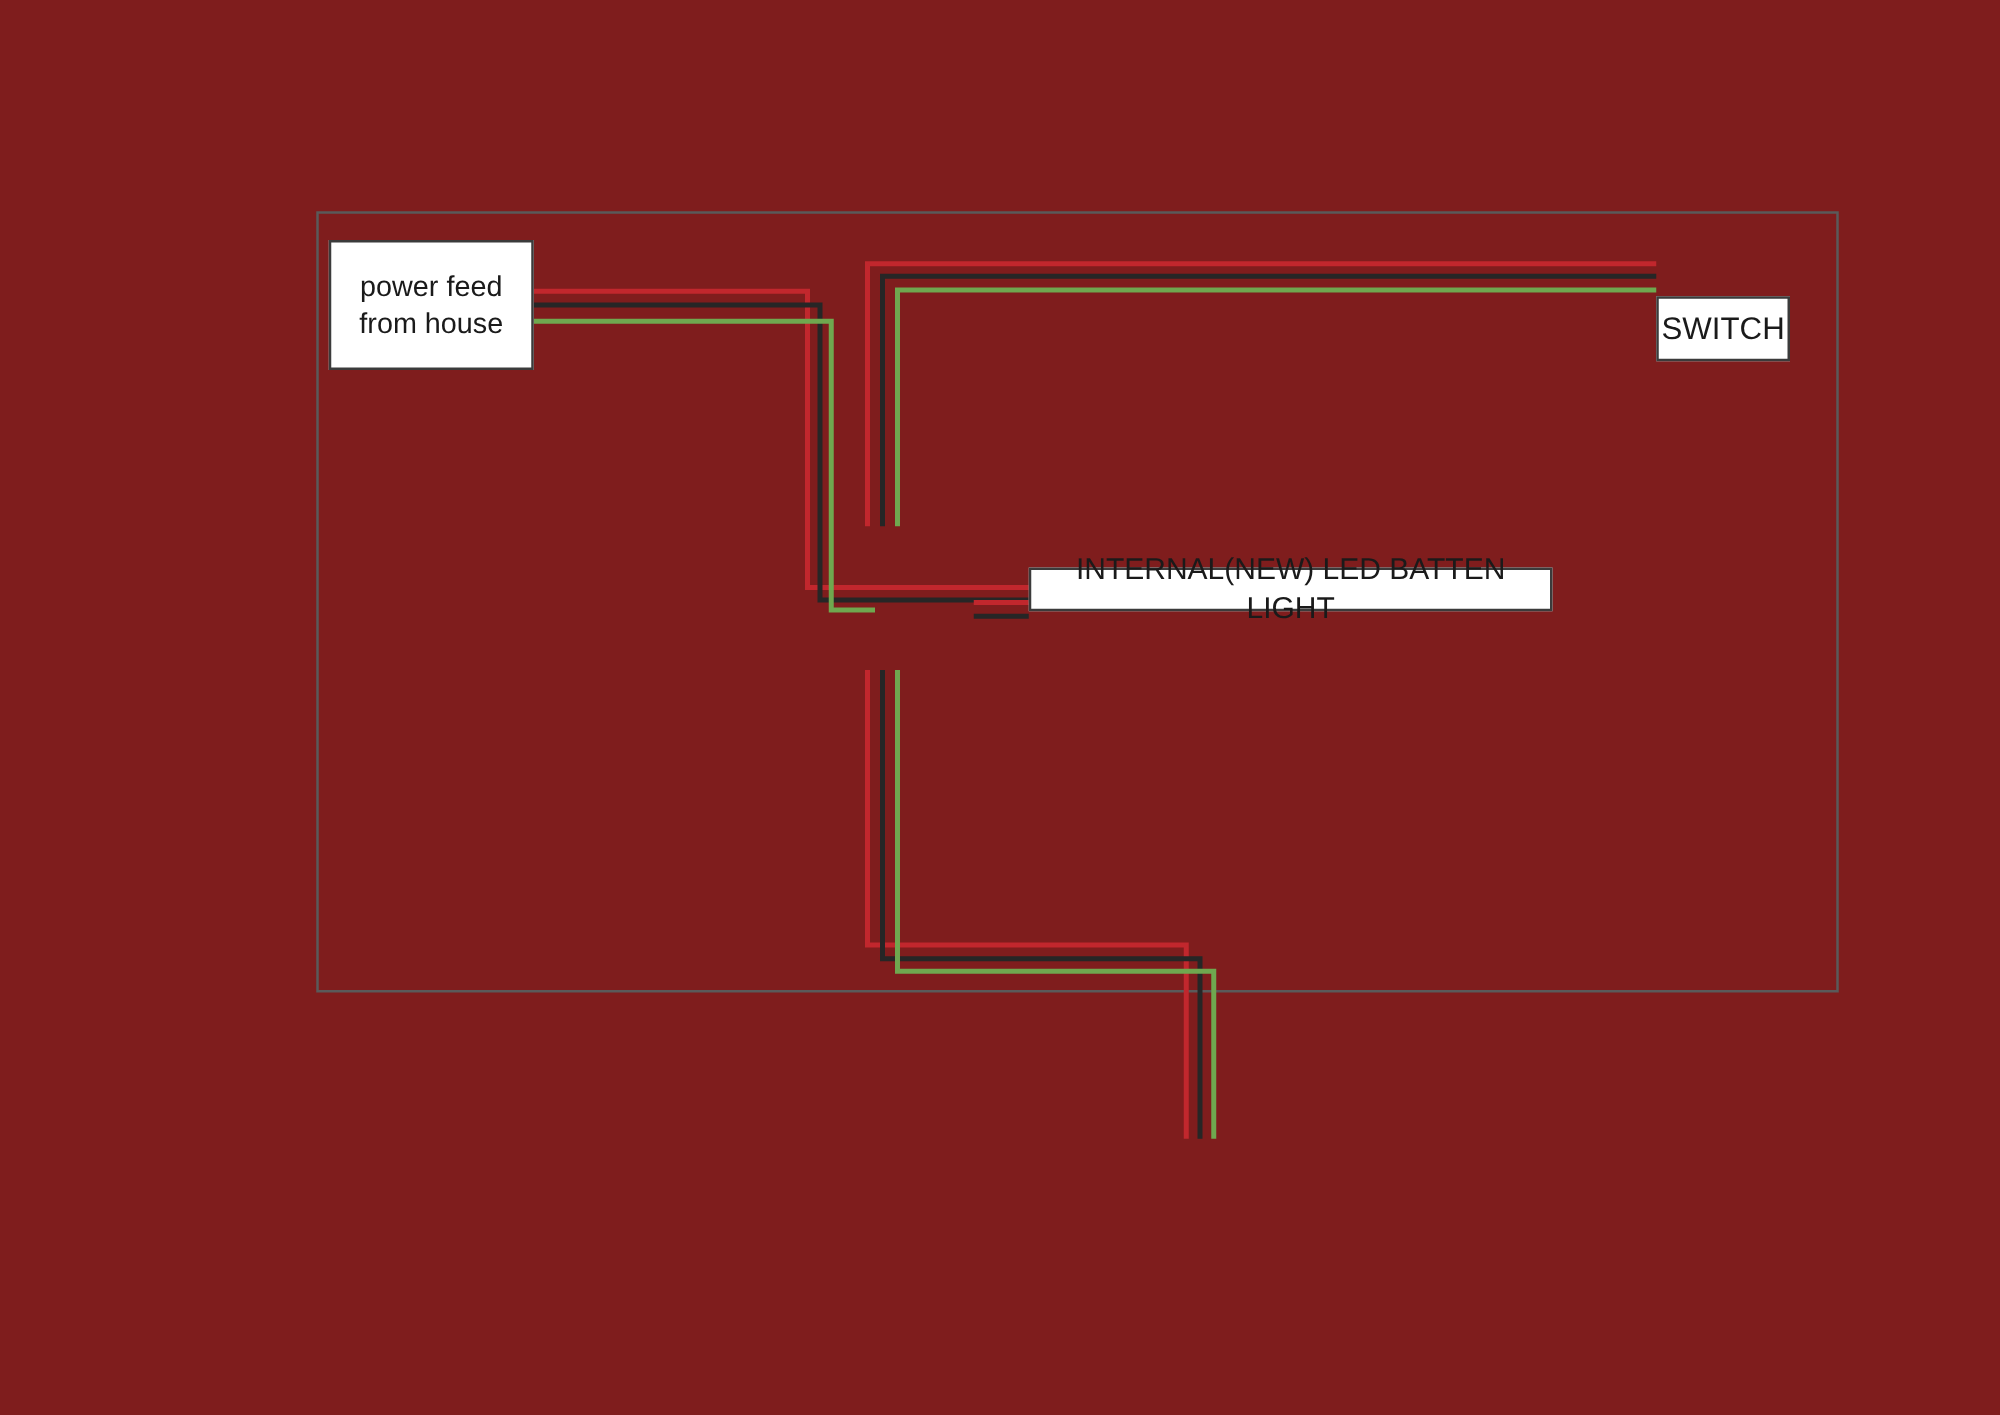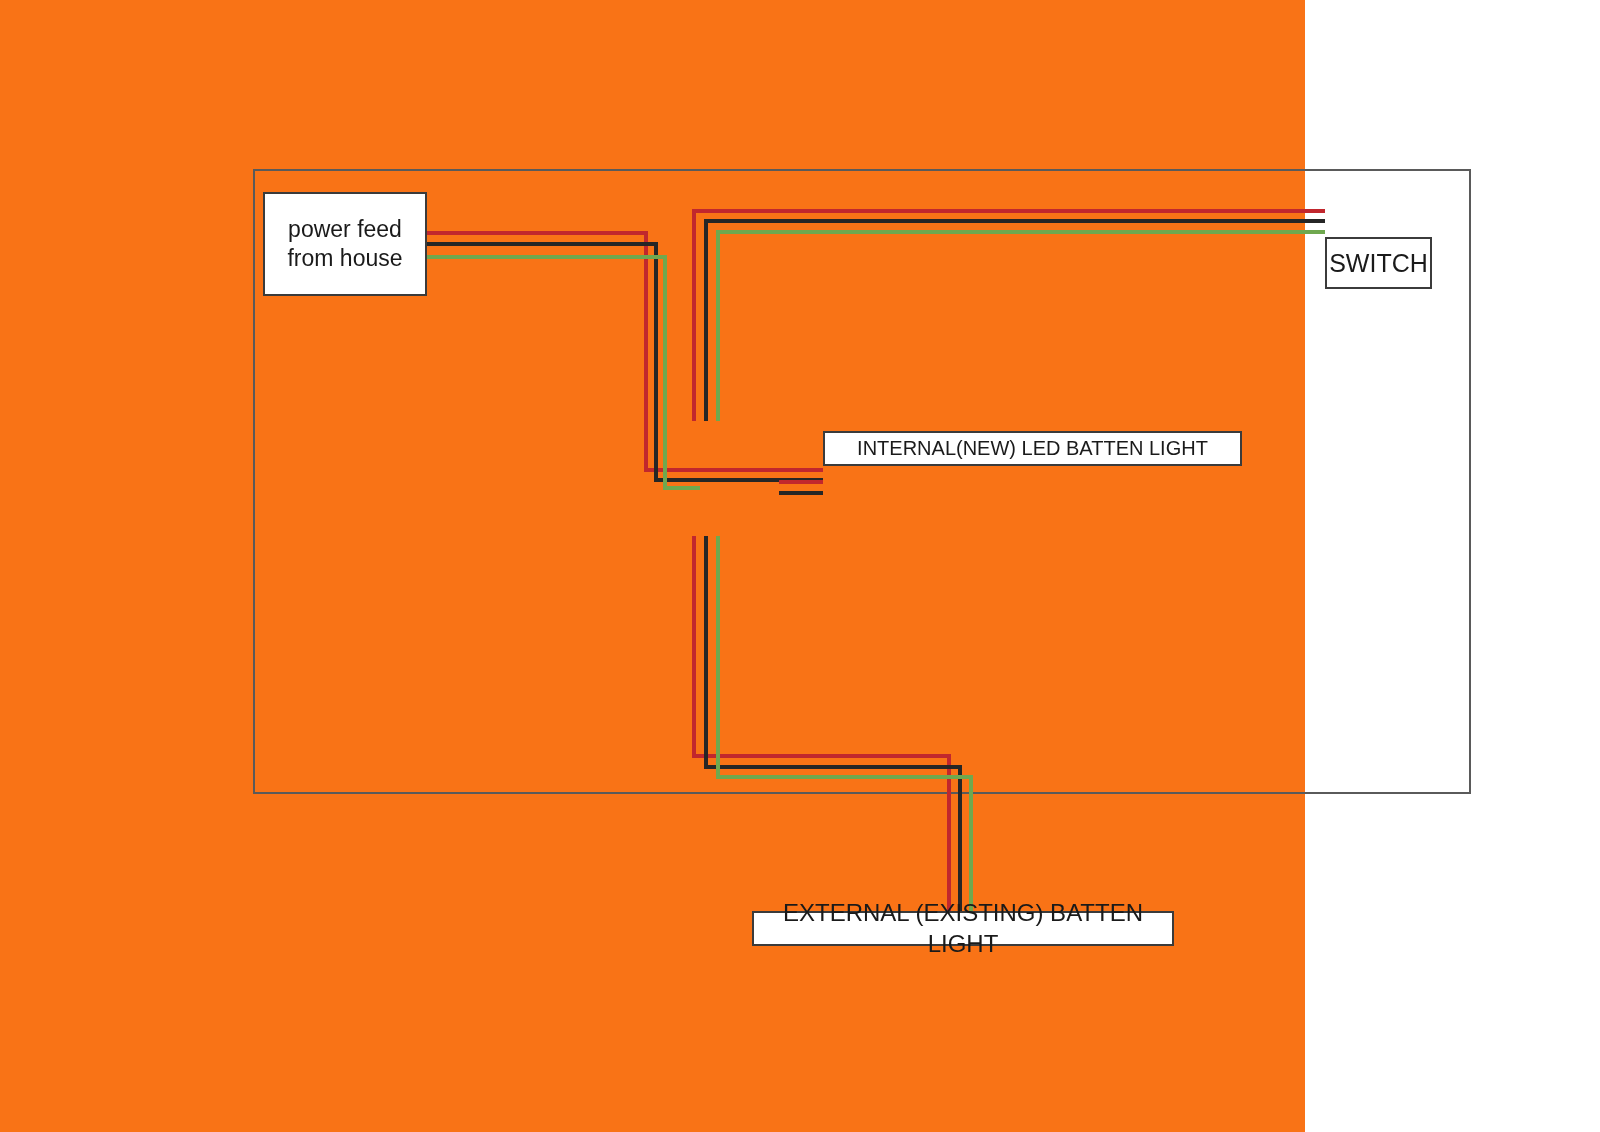--- a/index.html
+++ b/index.html
@@ -8,23 +8,23 @@
     background: #ffffff;
   }
   body {
     width: 1600px;
     height: 1132px;
     font-family: "Liberation Sans", sans-serif;
     overflow: hidden;
   }
   #canvas {
     position: relative;
-    width: 1305px;
+    width: 1600px;
     height: 1132px;
-    background: #f97316;
+    background: #7f1d1d;
   }
   #wiring-svg {
     position: absolute;
     left: 0;
     top: 0;
     width: 1600px;
     height: 1132px;
   }
   .node-box {
     position: absolute;
@@ -52,24 +52,24 @@
   #switch-box {
     left: 1325px;
     top: 191px;
     width: 107px;
     height: 52px;
     font-size: 25px;
     margin-top: 46px;
   }
   #internal-light-box {
     left: 823px;
-    top: 431px;
+    top: 454px;
     width: 419px;
     height: 35px;
-    font-size: 20px;
+    font-size: 24px;
   }
   #external-light-box {
     left: 752px;
     top: 911px;
     width: 422px;
     height: 35px;
     font-size: 24px;
   }
 </style>
 </head>
@@ -100,17 +100,14 @@
   </div>
 
   <div class="node-box" id="switch-box">
     <span class="node-label">SWITCH</span>
   </div>
 
   <div class="node-box" id="internal-light-box">
     <span class="node-label">INTERNAL(NEW) LED BATTEN LIGHT</span>
   </div>
 
-  <div class="node-box" id="external-light-box">
-    <span class="node-label">EXTERNAL (EXISTING) BATTEN LIGHT</span>
-  </div>
 
 </div>
 
 </body></html>

